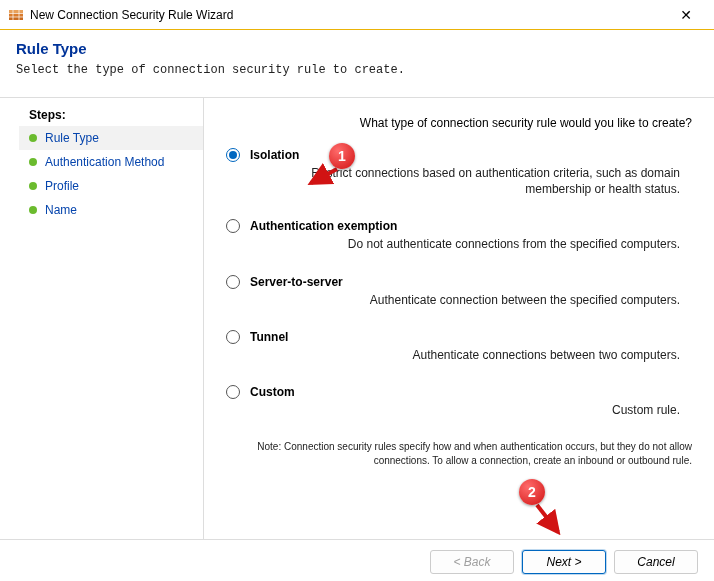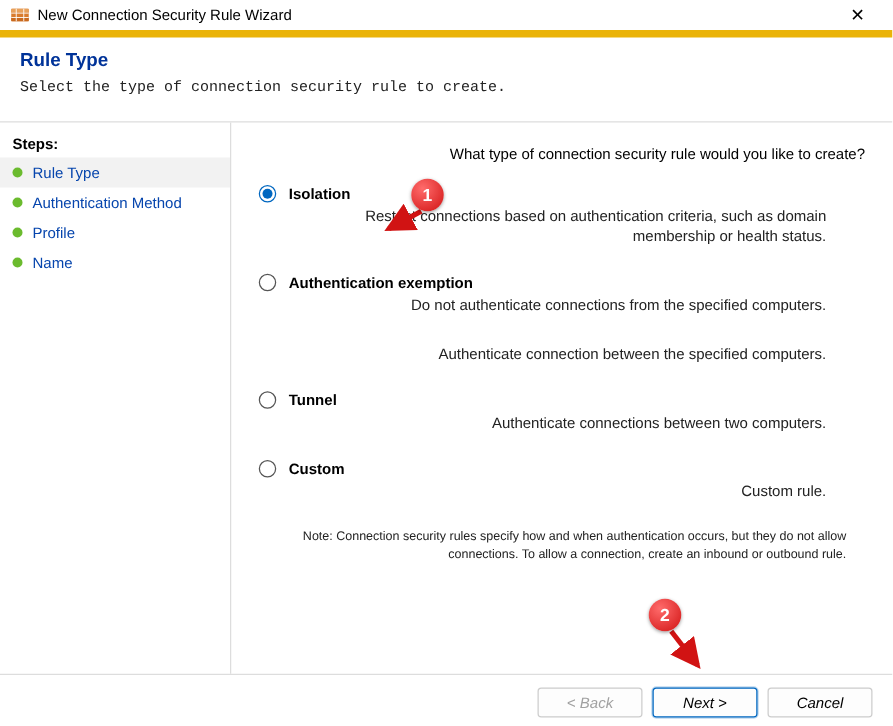--- a/index.html
+++ b/index.html
@@ -11,21 +11,21 @@
     background: #fff;
     width: 714px;
     height: 581px;
     overflow: hidden;
   }
   .titlebar {
     display: flex;
     align-items: center;
     height: 30px;
     padding: 0 8px;
-    border-bottom: 6px solid #eab308;
+    border-bottom: 1px solid #eab308;
   }
   .titlebar .icon {
     width: 16px; height: 16px;
     margin-right: 6px;
   }
   .titlebar .title {
     flex: 1;
     font-size: 12px;
   }
   .titlebar .close {
@@ -44,20 +44,21 @@
   }
   .header-area .subtitle {
     margin-top: 6px;
     font-size: 12px;
     color: #222;
     font-family: Liberation Mono, monospace;
   }
   .content {
     display: flex;
     height: calc(581px - 30px - 66px - 44px);
+    padding-left: 19px;
   }
   .sidebar {
     width: 185px;
     border-right: 1px solid #ddd;
     padding: 8px 0 0 0;
   }
   .sidebar .steps-label {
     font-weight: 700;
     padding: 2px 10px 4px 10px;
   }
@@ -245,20 +246,24 @@
 
     <div class="option">
       <div class="option-head">
         <span class="radio"></span>
         <span class="option-label">Authentication exemption</span>
       </div>
       <div class="option-desc">Do not authenticate connections from the specified computers.</div>
     </div>
 
     <div class="option">
+      <div class="option-head">
+        <span class="radio"></span>
+        <span class="option-label">Server-to-server</span>
+      </div>
       <div class="option-desc">Authenticate connection between the specified computers.</div>
     </div>
 
     <div class="option">
       <div class="option-head">
         <span class="radio"></span>
         <span class="option-label">Tunnel</span>
       </div>
       <div class="option-desc">Authenticate connections between two computers.</div>
     </div>

